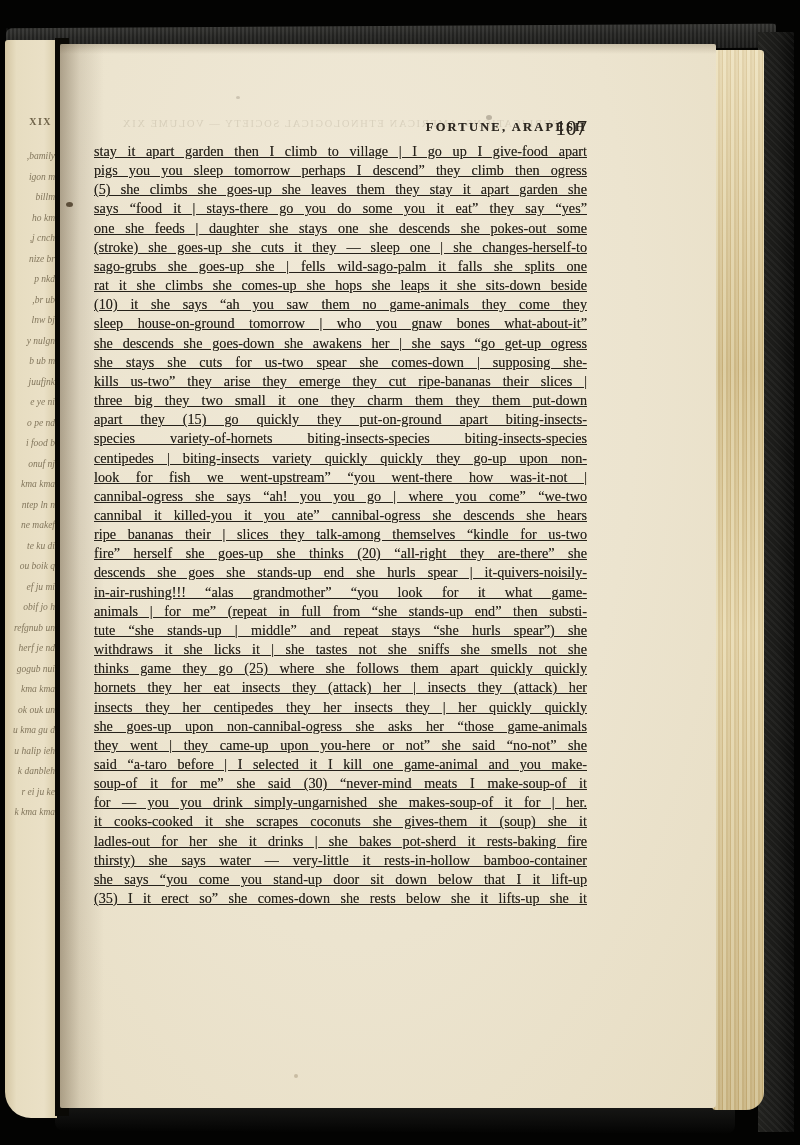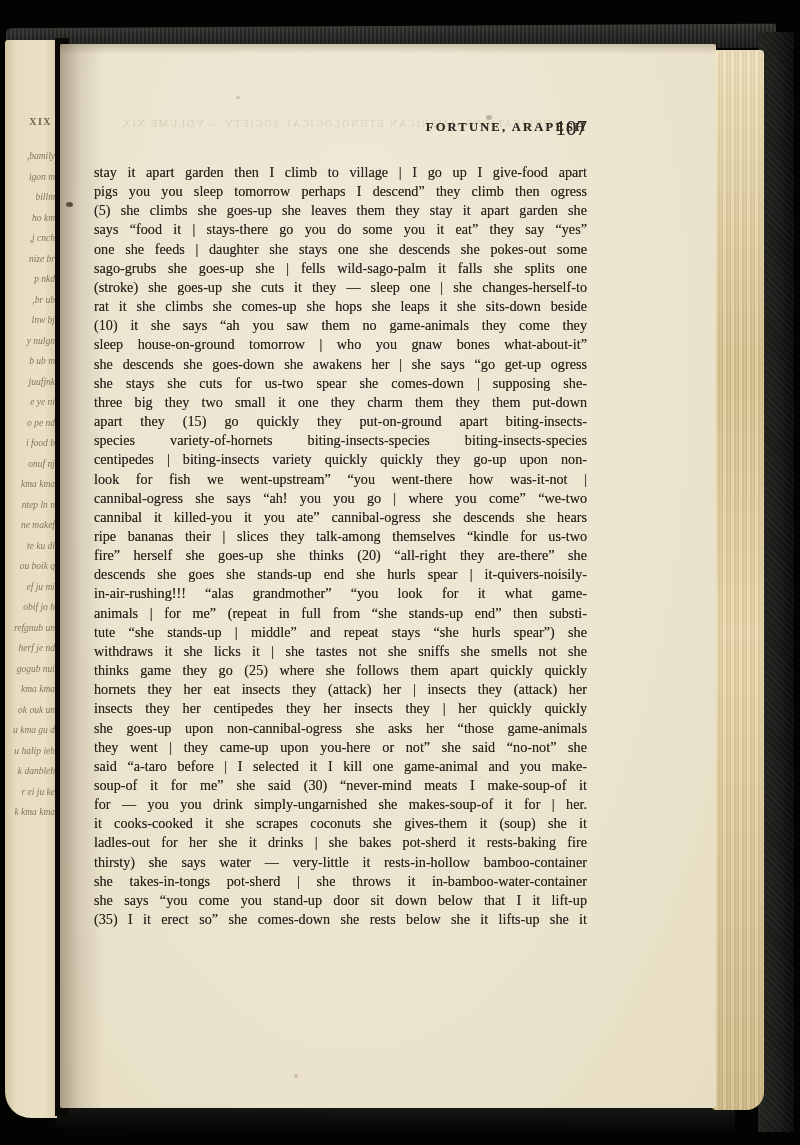--- a/index.html
+++ b/index.html
@@ -52,22 +52,22 @@
 
   .running-head{position:absolute;left:34px;top:76px;width:493px;text-align:right;
     font-size:12.5px;letter-spacing:2.2px;color:#2c2720;font-weight:bold;
     text-shadow:0 0 0.5px rgba(44,39,32,0.5);}
   .page-number{position:absolute;left:34px;top:72px;width:493px;text-align:right;
     font-size:21px;color:#27221b;text-shadow:0 0 0.5px rgba(44,39,32,0.5);}
   .bleedthrough{position:absolute;left:40px;top:74px;width:480px;text-align:center;
     font-size:10.5px;letter-spacing:1.6px;color:#6d6049;opacity:0.16;
     transform:scaleX(-1);filter:blur(0.6px);white-space:nowrap;overflow:hidden;}
 
-  .body-text{position:absolute;left:34px;top:119px;width:493px;color:#26221b;
-    font-size:14.2px;text-shadow:0 0 0.45px rgba(40,34,26,0.55);}
+  .body-text{position:absolute;left:34px;top:98px;width:493px;color:#26221b;
+    font-size:14.2px;text-shadow:0 0 0.45px rgba(40,34,26,0.55);text-decoration:underline;}
   .tline{line-height:19.17px;height:19.17px;text-align:justify;text-align-last:justify;
     overflow:hidden;white-space:normal;}
 
   
   .speck{position:absolute;border-radius:50%;}
   .speck-a{left:66px;top:202px;width:7px;height:5px;background:#4a3c28;opacity:0.85;}
   .speck-b{left:486px;top:115px;width:6px;height:5px;background:#8a8070;opacity:0.5;}
   .speck-c{left:236px;top:96px;width:4px;height:3px;background:#9a9080;opacity:0.4;}
   .speck-d{left:294px;top:1074px;width:4px;height:4px;background:#b3a489;opacity:0.6;}
 </style>
@@ -126,27 +126,28 @@
   <div class="page">
     <div class="bleedthrough">PUBLICATIONS, AMERICAN ETHNOLOGICAL SOCIETY — VOLUME XIX</div>
     <div class="running-head">FORTUNE, ARAPESH</div>
     <div class="page-number">107</div>
     <div class="body-text" id="bodyText">
         <div class="tline">stay it apart garden then I climb to village | I go up I give-food apart</div>
         <div class="tline">pigs you you sleep tomorrow perhaps I descend” they climb then ogress</div>
         <div class="tline">(5) she climbs she goes-up she leaves them they stay it apart garden she</div>
         <div class="tline">says “food it | stays-there go you do some you it eat” they say “yes”</div>
         <div class="tline">one she feeds | daughter she stays one she descends she pokes-out some</div>
+        <div class="tline">(stroke) she goes-up she cuts it they — sleep one | she changes-herself-to</div>
         <div class="tline">sago-grubs she goes-up she | fells wild-sago-palm it falls she splits one</div>
-        <div class="tline">(stroke) she goes-up she cuts it they — sleep one | she changes-herself-to</div>
         <div class="tline">rat it she climbs she comes-up she hops she leaps it she sits-down beside</div>
         <div class="tline">(10) it she says “ah you saw them no game-animals they come they</div>
         <div class="tline">sleep house-on-ground tomorrow | who you gnaw bones what-about-it”</div>
         <div class="tline">she descends she goes-down she awakens her | she says “go get-up ogress</div>
         <div class="tline">she stays she cuts for us-two spear she comes-down | supposing she-</div>
+        <div class="tline">kills us-two” they arise they emerge they cut ripe-bananas their slices |</div>
         <div class="tline">three big they two small it one they charm them they them put-down</div>
         <div class="tline">apart they (15) go quickly they put-on-ground apart biting-insects-</div>
         <div class="tline">species variety-of-hornets biting-insects-species biting-insects-species</div>
         <div class="tline">centipedes | biting-insects variety quickly quickly they go-up upon non-</div>
         <div class="tline">look for fish we went-upstream” “you went-there how was-it-not |</div>
         <div class="tline">cannibal-ogress she says “ah! you you go | where you come” “we-two</div>
         <div class="tline">cannibal it killed-you it you ate” cannibal-ogress she descends she hears</div>
         <div class="tline">ripe bananas their | slices they talk-among themselves “kindle for us-two</div>
         <div class="tline">fire” herself she goes-up she thinks (20) “all-right they are-there” she</div>
         <div class="tline">descends she goes she stands-up end she hurls spear | it-quivers-noisily-</div>
@@ -158,21 +159,20 @@
         <div class="tline">hornets they her eat insects they (attack) her | insects they (attack) her</div>
         <div class="tline">insects they her centipedes they her insects they | her quickly quickly</div>
         <div class="tline">she goes-up upon non-cannibal-ogress she asks her “those game-animals</div>
         <div class="tline">they went | they came-up upon you-here or not” she said “no-not” she</div>
         <div class="tline">said “a-taro before | I selected it I kill one game-animal and you make-</div>
         <div class="tline">soup-of it for me” she said (30) “never-mind meats I make-soup-of it</div>
         <div class="tline">for — you you drink simply-ungarnished she makes-soup-of it for | her.</div>
         <div class="tline">it cooks-cooked it she scrapes coconuts she gives-them it (soup) she it</div>
         <div class="tline">ladles-out for her she it drinks | she bakes pot-sherd it rests-baking fire</div>
         <div class="tline">thirsty) she says water — very-little it rests-in-hollow bamboo-container</div>
-        <div class="tline">she takes-in-tongs pot-sherd | she throws it in-bamboo-water-container</div>
         <div class="tline">she says “you come you stand-up door sit down below that I it lift-up</div>
         <div class="tline">(35) I it erect so” she comes-down she rests below she it lifts-up she it</div>
       </div>
   </div>
 
   <div class="speck speck-a"></div>
   <div class="speck speck-b"></div>
   <div class="speck speck-c"></div>
   <div class="speck speck-d"></div>
 

